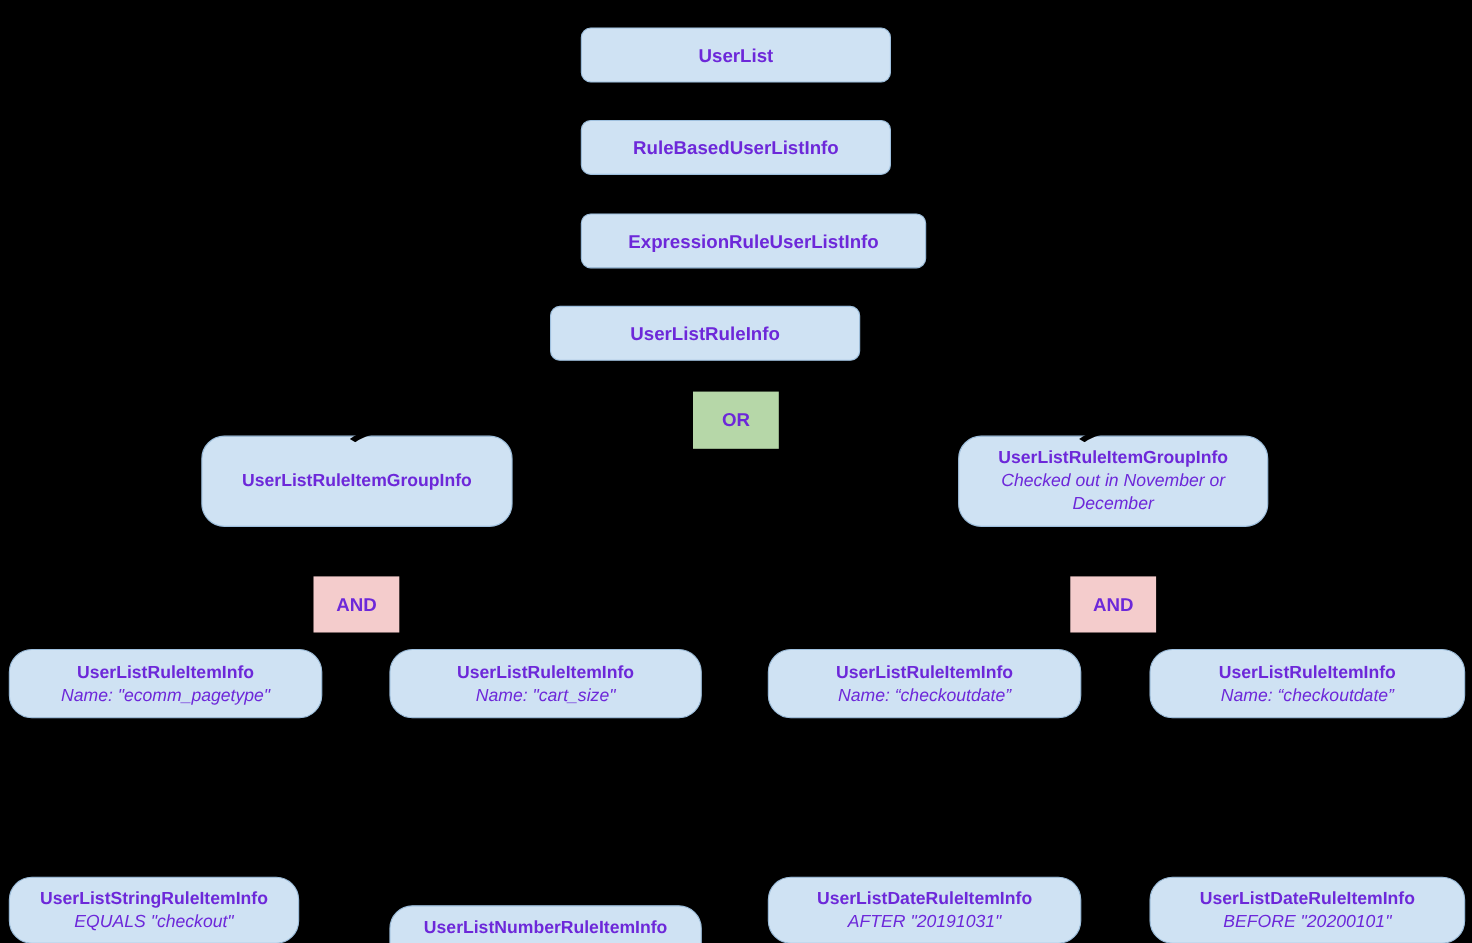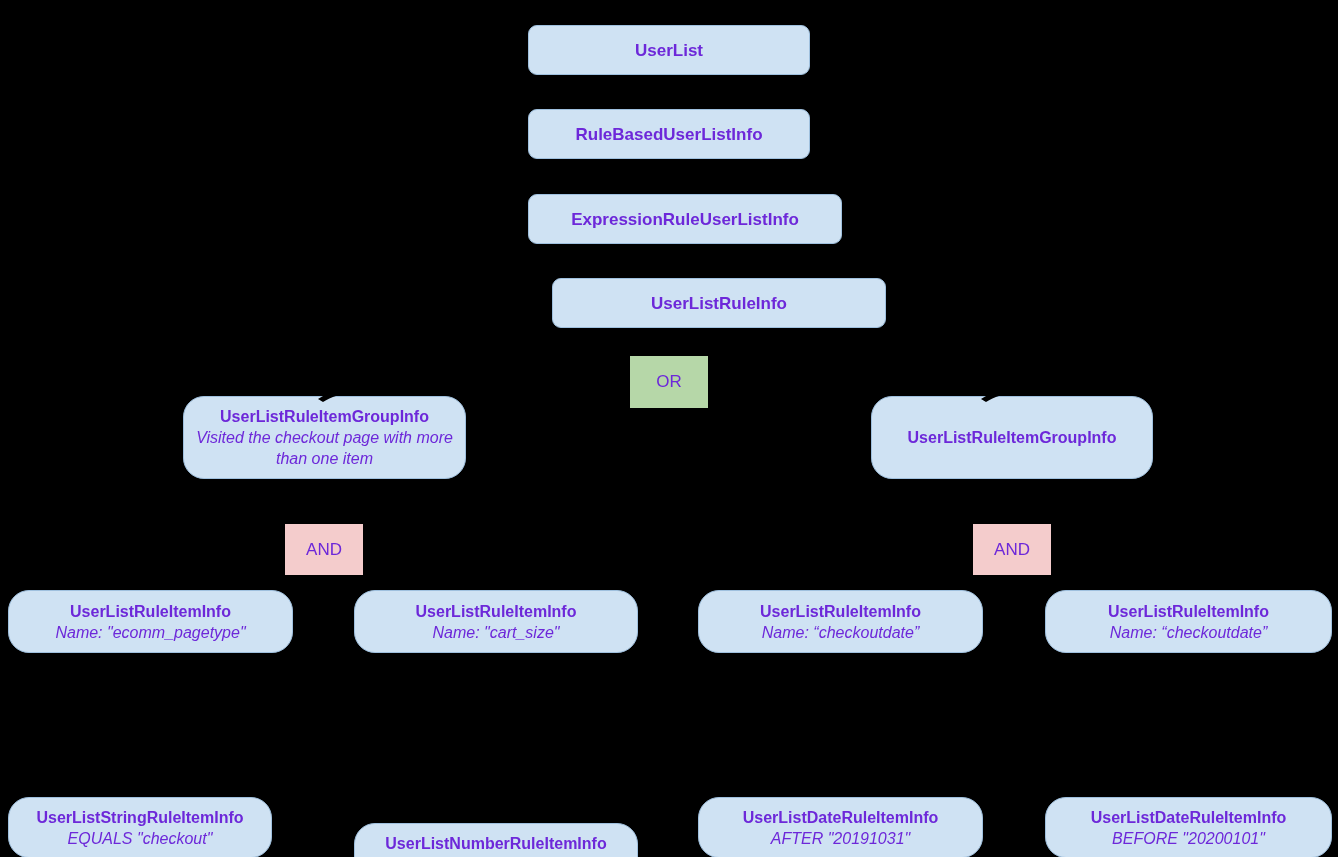--- a/index.html
+++ b/index.html
@@ -37,31 +37,31 @@
   }
   .node .subtitle {
     font-style: italic;
     font-size: 16px;
   }
   .op {
     position: absolute;
     display: flex;
     align-items: center;
     justify-content: center;
-    font-weight: normal;
+    font-weight: bold;
     font-size: 17px;
   }
   .op-or { background: #b6d7a8; }
   .op-and { background: #f4cccc; }
 
   
   .chain-0 { left: 528px; top: 13px;  width: 282px; height: 50px; }
   .chain-1 { left: 528px; top: 97px;  width: 282px; height: 50px; }
   .chain-2 { left: 528px; top: 182px; width: 314px; height: 50px; }
-  .chain-3 { left: 552px; top: 266px; width: 334px; height: 50px; }
+  .chain-3 { left: 500px; top: 266px; width: 282px; height: 50px; }
 
   .or-box   { left: 630px; top: 344px; width: 78px; height: 52px; }
 
   .group-0 { left: 183px; top: 384px; width: 283px; height: 83px; padding: 4px 10px; }
   .group-1 { left: 871px; top: 384px; width: 282px; height: 83px; padding: 4px 10px; }
 
   .and-0 { left: 285px; top: 512px; width: 78px; height: 51px; }
   .and-1 { left: 973px; top: 512px; width: 78px; height: 51px; }
 
   .item-0 { left: 8px;    top: 578px; width: 285px; height: 63px; }
@@ -107,24 +107,24 @@
 
   <svg class="notch notch-0" viewBox="0 0 50 16" aria-hidden="true">
     <path d="M1,13 C13,5 27,1 47,3 L46,8 C30,6 16,9 6,16 Z" fill="#000000"></path>
   </svg>
   <svg class="notch notch-1" viewBox="0 0 50 16" aria-hidden="true">
     <path d="M1,13 C13,5 27,1 47,3 L46,8 C30,6 16,9 6,16 Z" fill="#000000"></path>
   </svg>
 
   <div class="node rounded-lg group-0">
     <span class="title" style="font-size:16px">UserListRuleItemGroupInfo</span>
-    <span class="subtitle">Visited the checkout page with more than one item</span>
   </div>
   <div class="node rounded-lg group-1">
     <span class="title" style="font-size:16px">UserListRuleItemGroupInfo</span>
+    <span class="subtitle">Checked out in November or December</span>
   </div>
 
   <div class="op op-and and-0">
     <span>AND</span>
   </div>
   <div class="op op-and and-1">
     <span>AND</span>
   </div>
 
   <div class="node rounded-lg item-0">

